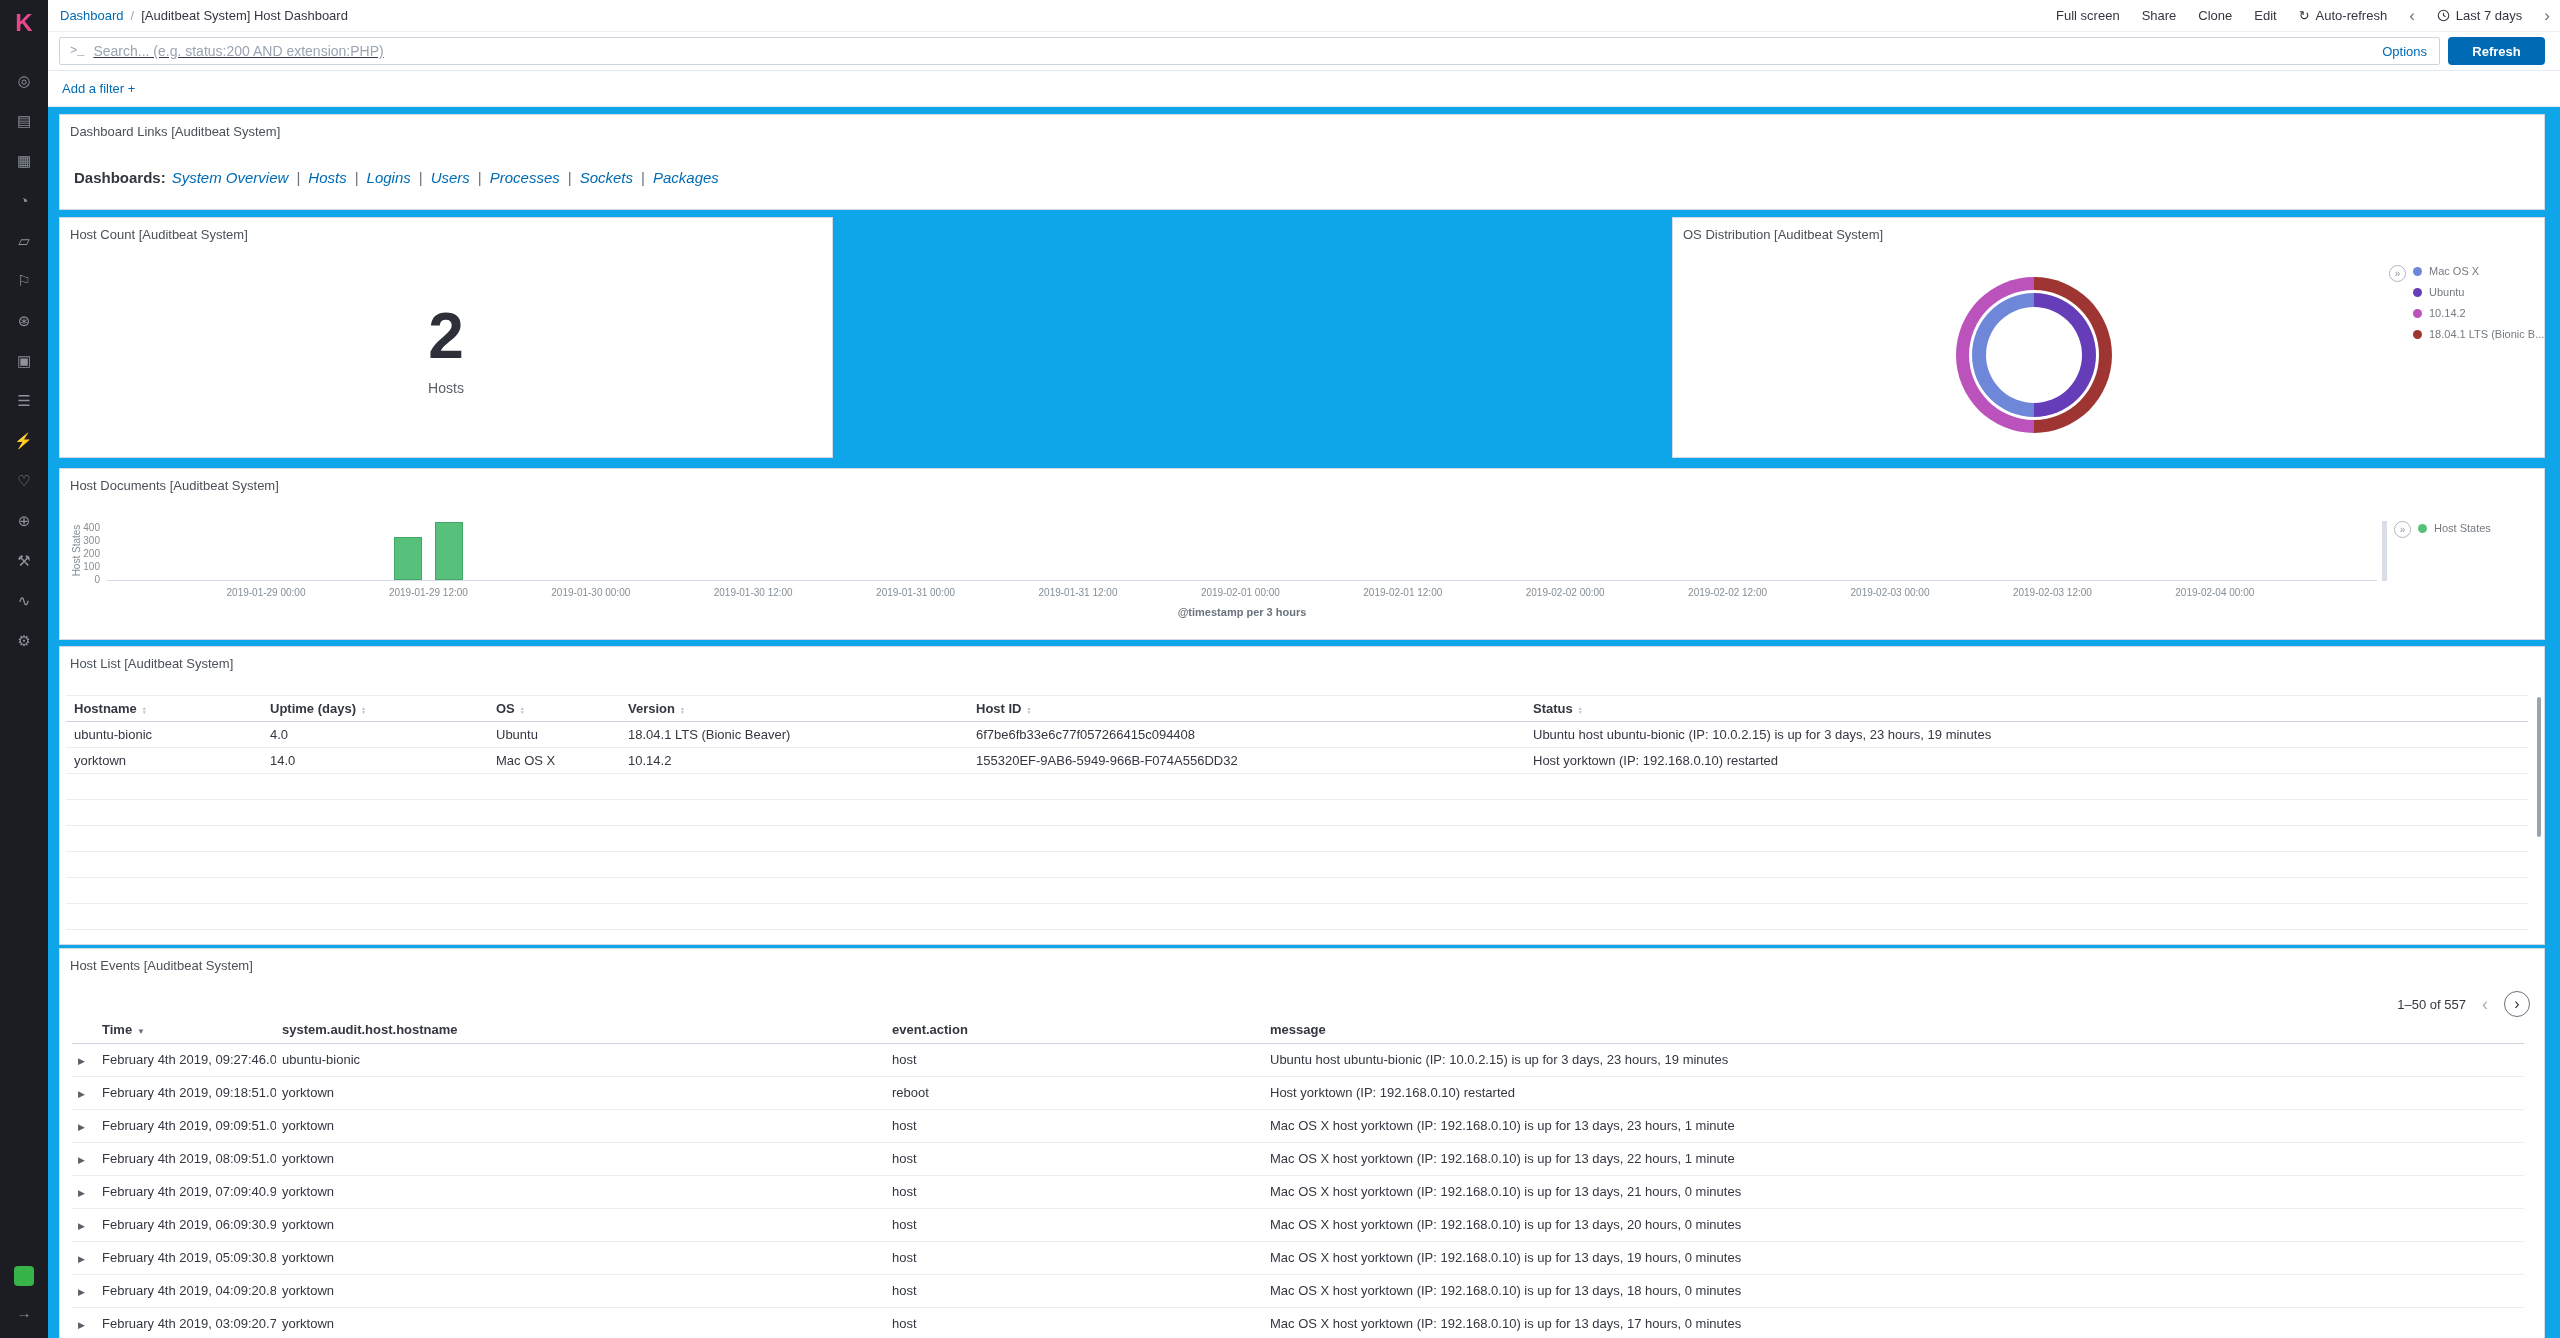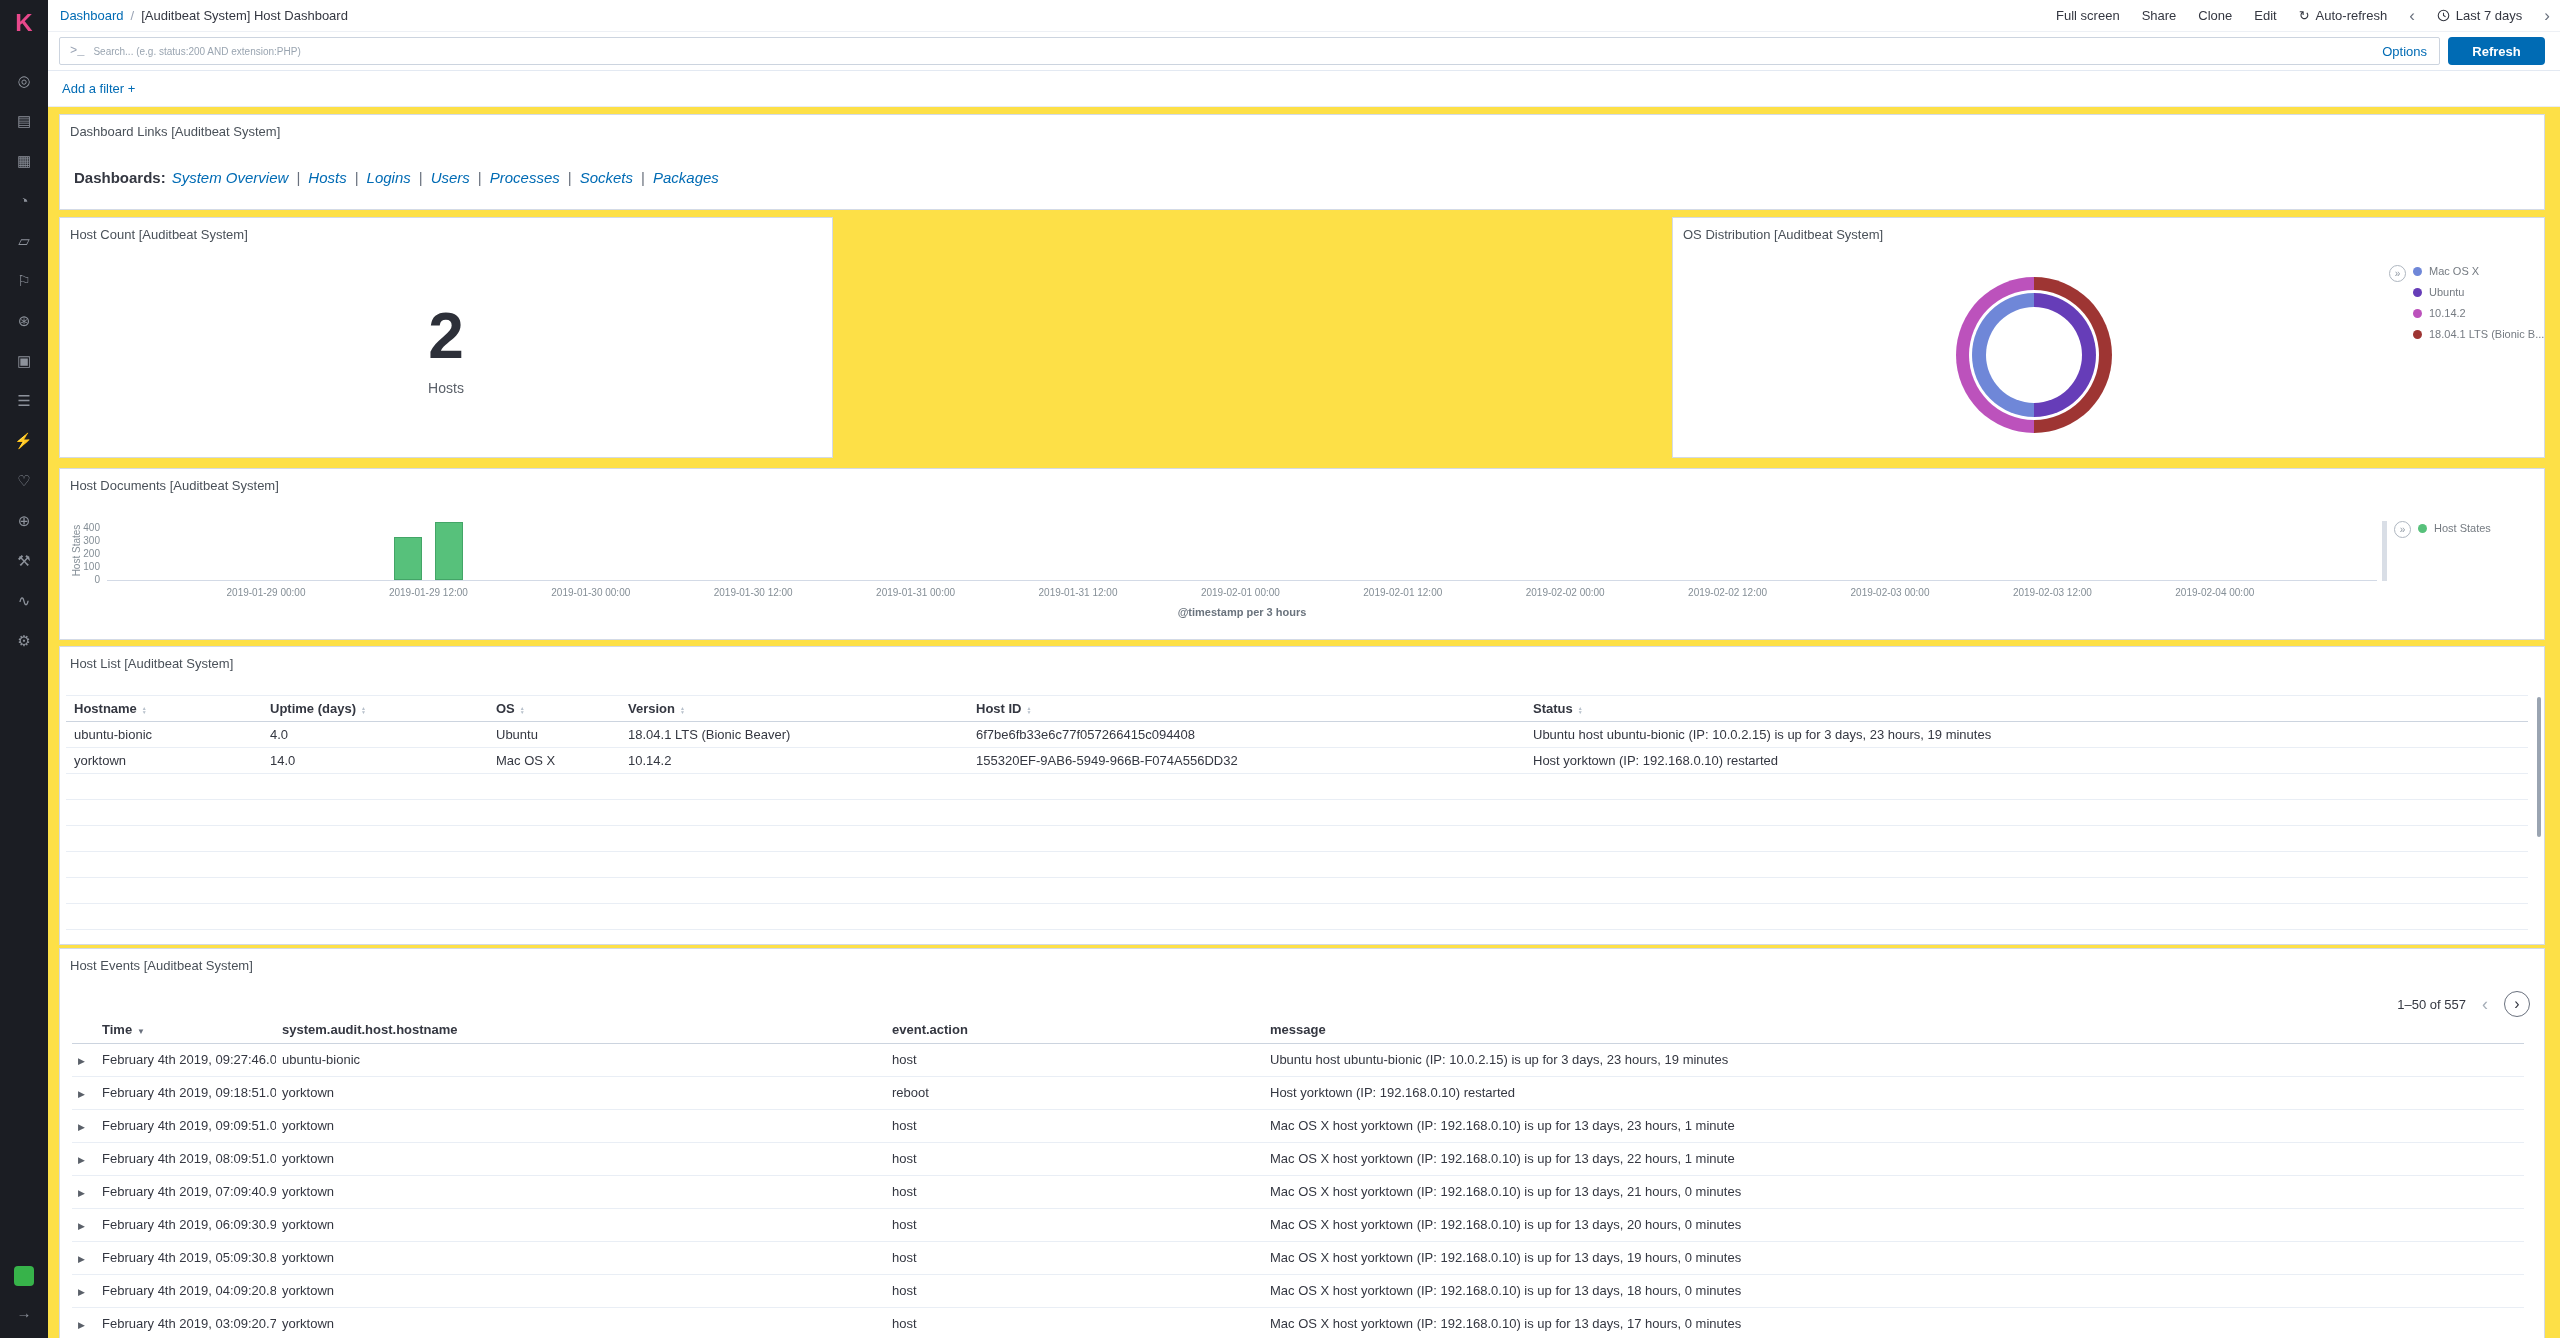--- a/index.html
+++ b/index.html
@@ -31,30 +31,30 @@
   .top-action { color:#343741; font-size:13px; cursor:pointer; }
   .tp-icon { font-size:13px; color:#343741; }
   .tp-chev { font-size:17px; color:#69707d; cursor:pointer; line-height:1; }
   .time-group { display:flex; align-items:center; gap:6px; cursor:pointer; }
 
   .querybar { height:39px; display:flex; align-items:center; gap:8px;
               padding:0 15px 0 11px; border-bottom:1px solid #e3e9f2; }
   .qbox { flex:1; height:28px; border:1px solid #ccd4df; border-radius:2px;
           display:flex; align-items:center; padding:0 12px 0 10px; background:#fff; }
   .qprompt { font-family:"Liberation Mono", monospace; font-size:12px; color:#98a2b3; margin-right:9px; }
-  .qinput { flex:1; border:none; outline:none; font-size:10px; color:#343741; background:transparent; }
+  .qinput { flex:1; border:none; outline:none; font-size:14px; color:#343741; background:transparent;text-decoration:underline; }
   .qinput::placeholder { color:#9aa5b1; }
   .options-link { font-size:13px; color:#006bb4; margin-left:12px; }
   .refresh-btn { width:97px; height:28px; background:#006bb4; color:#fff; border:none; border-radius:4px;
                  font-size:13px; font-weight:600; font-family:inherit; cursor:pointer; }
 
   .filterbar { height:36px; display:flex; align-items:center; padding-left:14px; border-bottom:1px solid #e9edf3; }
   .add-filter { font-size:13px; color:#006bb4; }
 
-  #content { position:relative; flex:1; overflow:hidden; background:#fde047; }
+  #content { position:relative; flex:1; overflow:hidden; background:#0ea5e9; }
 
   .panel { position:absolute; background:#fff; border:1px solid #d3dae6; }
   .panel-title { position:absolute; top:9px; left:10px; font-size:13px; color:#4a5159; white-space:nowrap; }
 
   
   .md-body { position:absolute; top:54px; left:14px; font-size:15px; }
   .md-label { font-weight:700; color:#343741; margin-right:6px; }
   .md-link { color:#006bb4;font-style:italic; }
   .link-sep { color:#69707d; margin:0 8px; }
 

